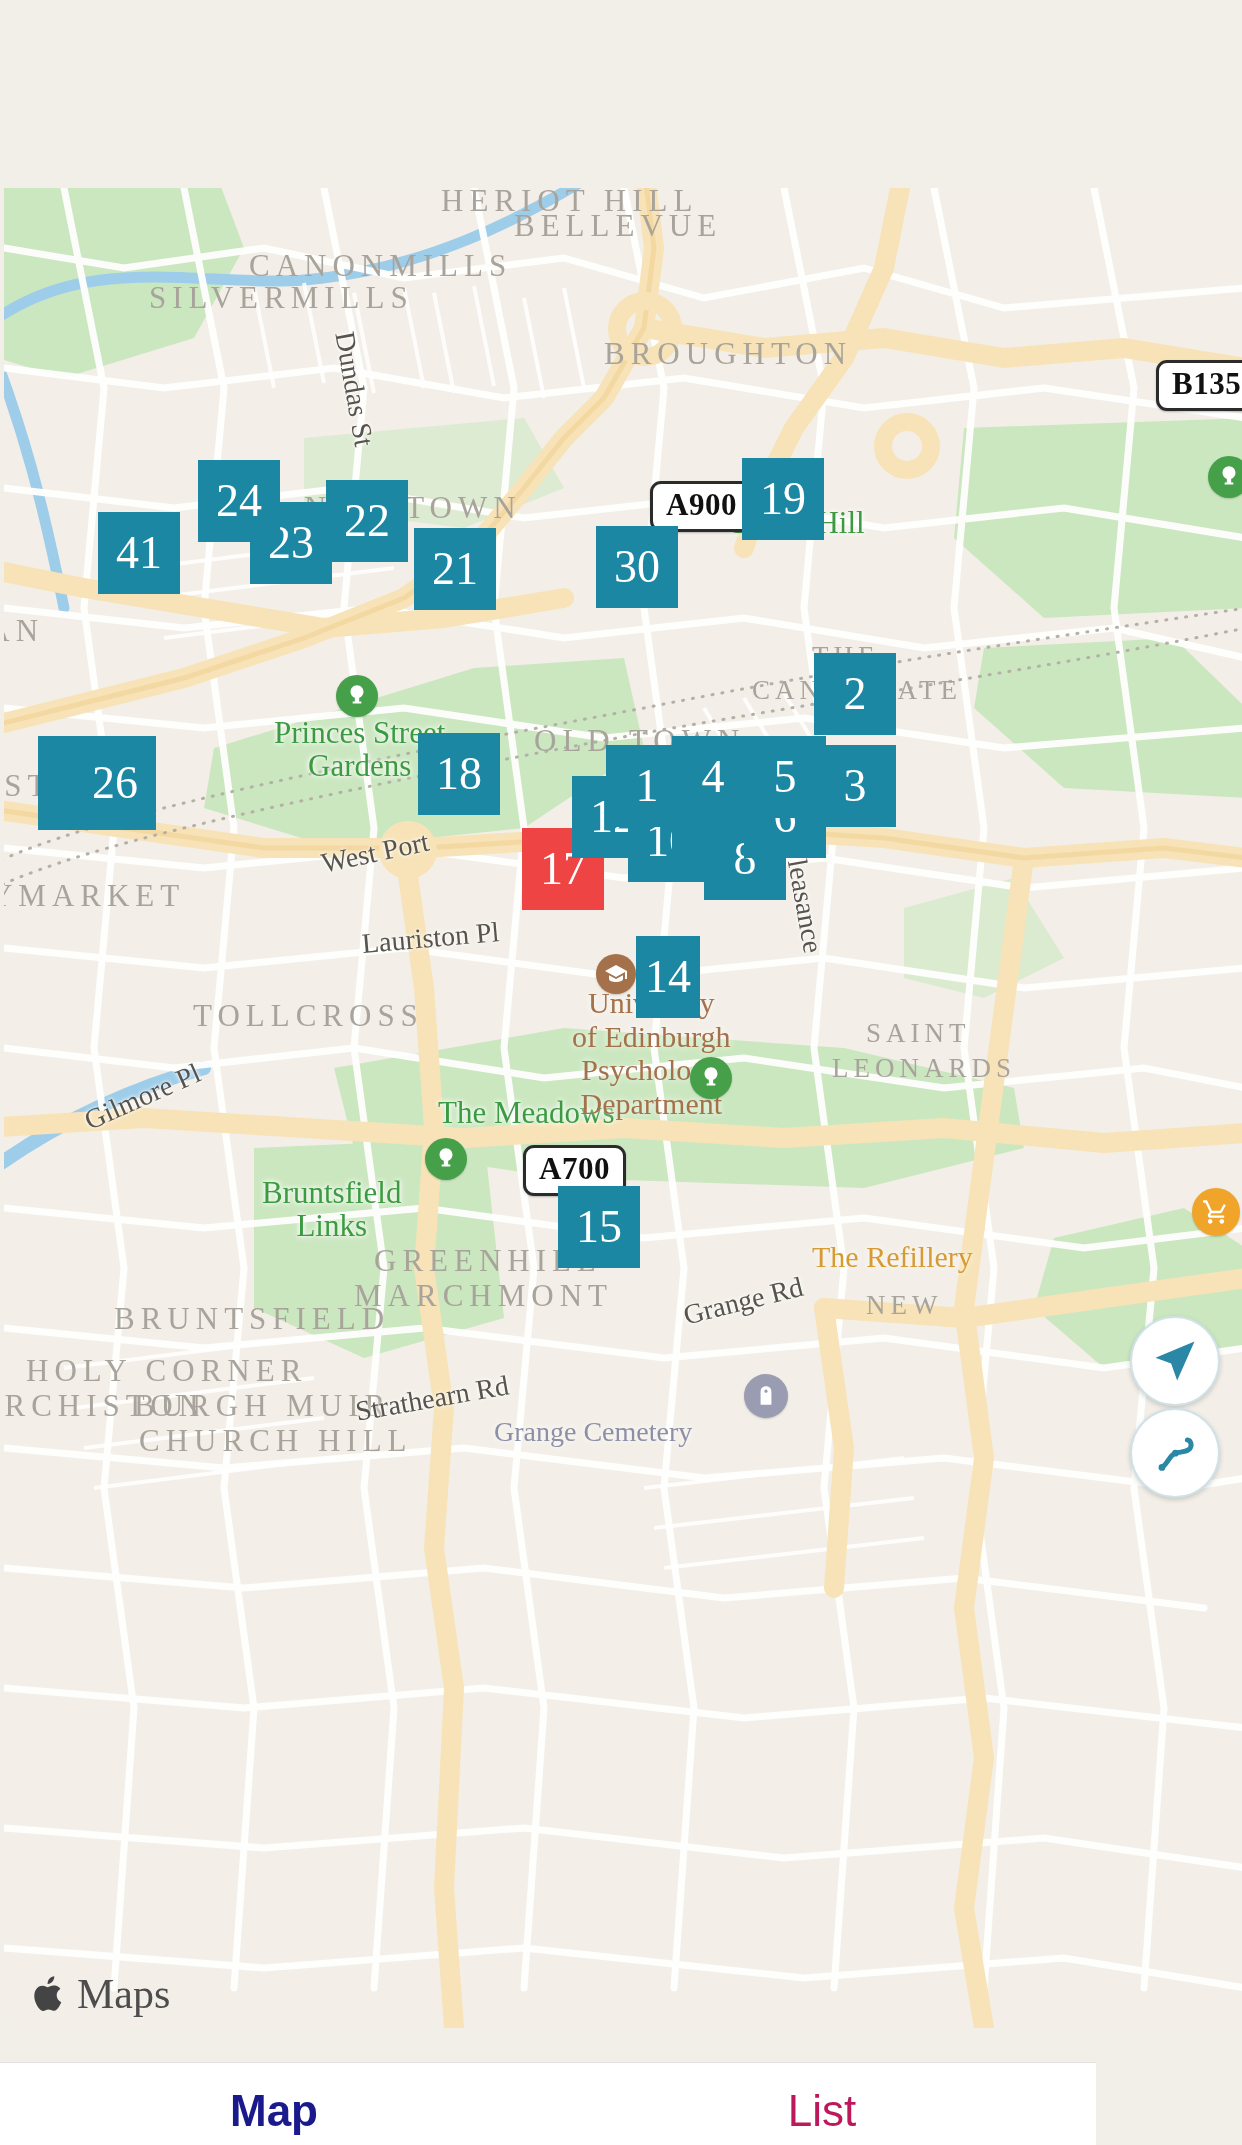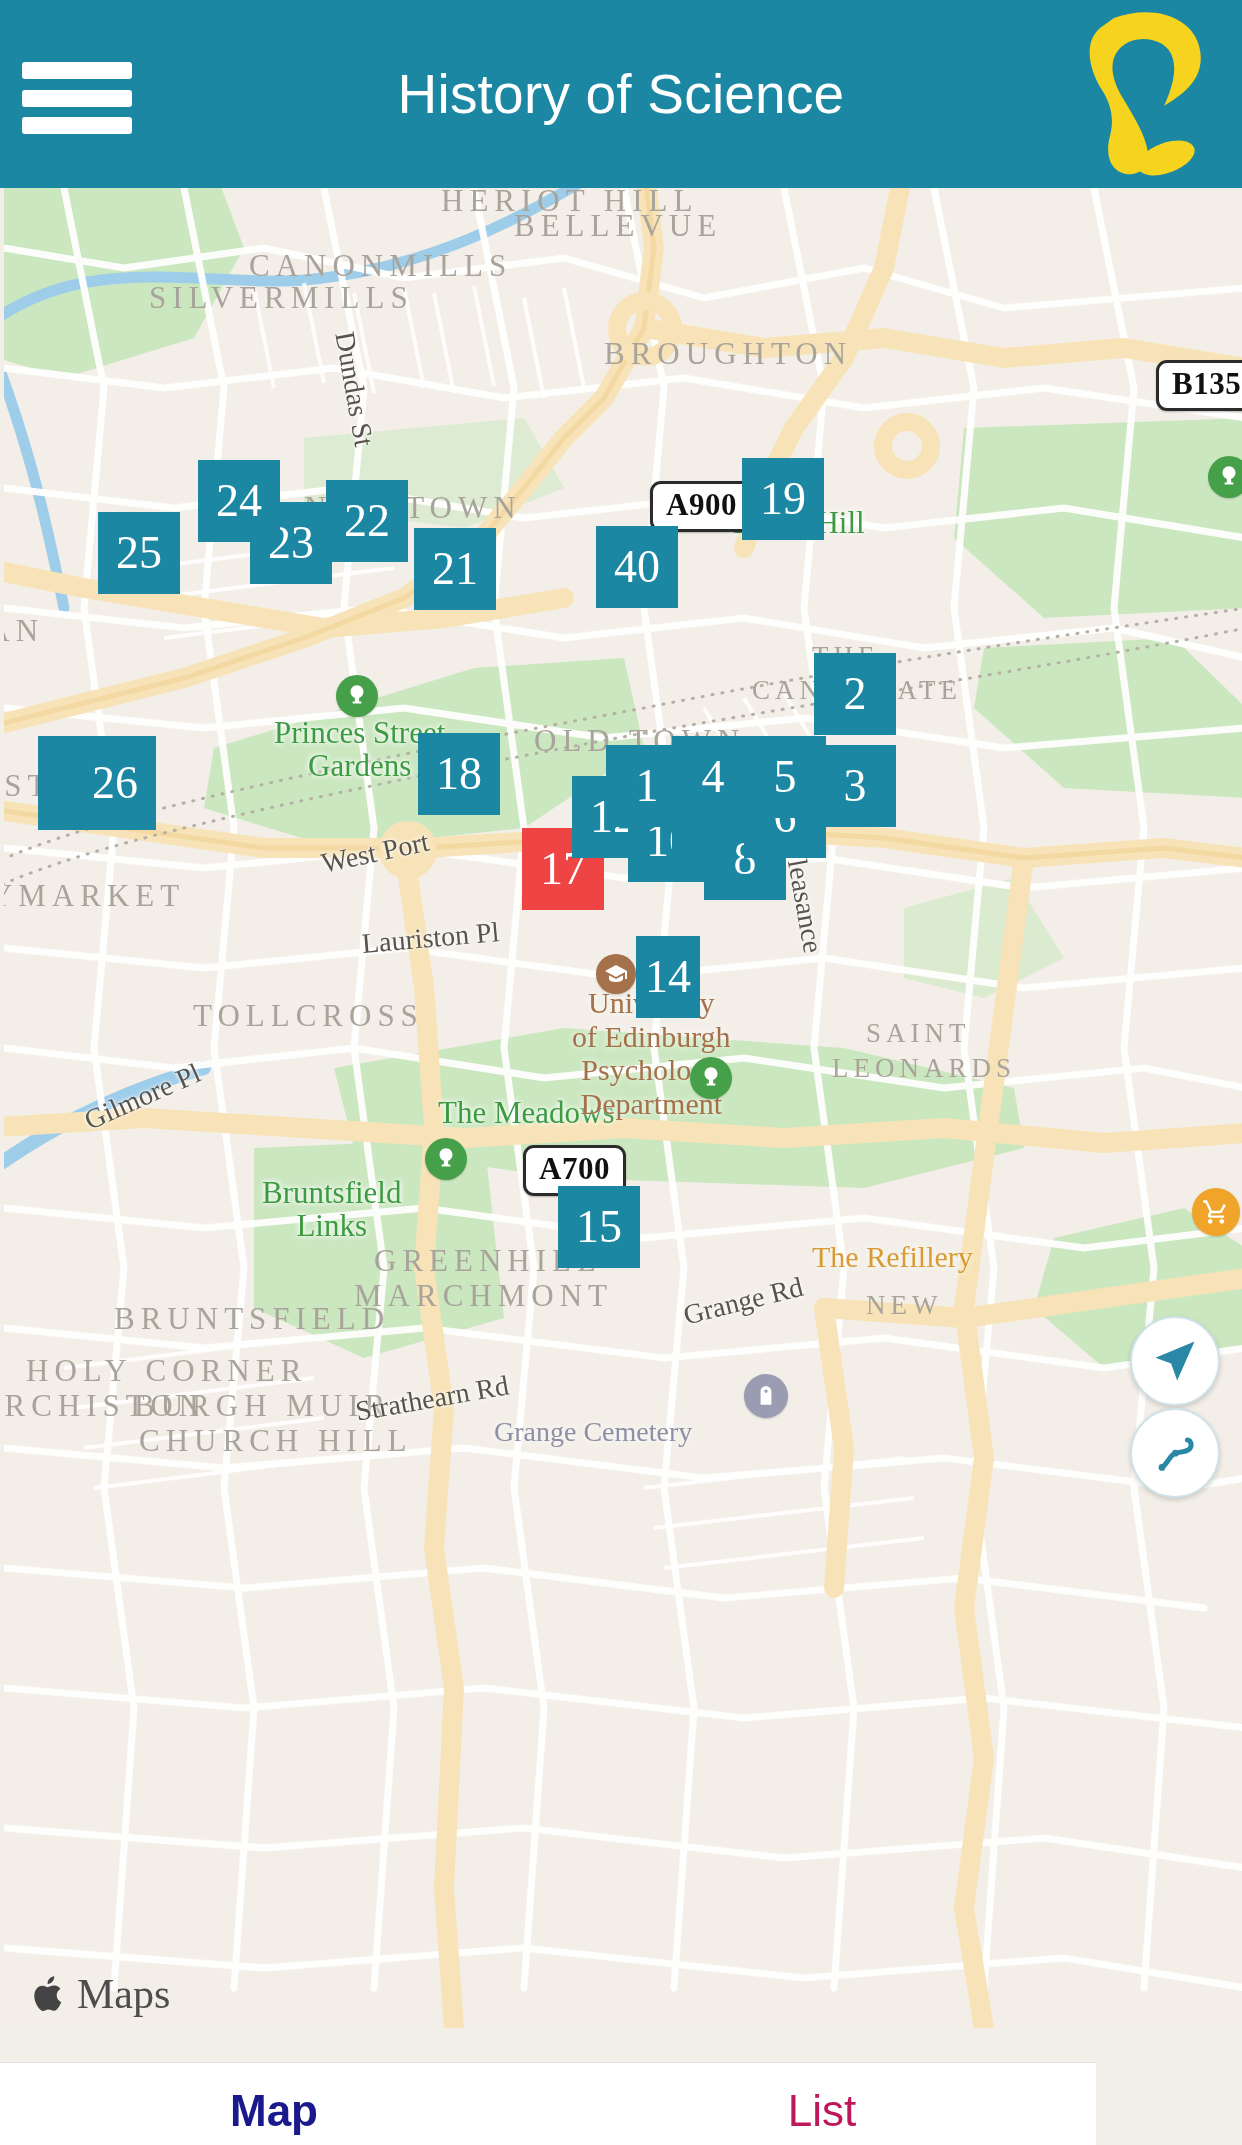--- a/index.html
+++ b/index.html
@@ -127,36 +127,20 @@
   }
   #home-indicator{
     position:absolute;left:300px;bottom:0;width:942px;height:13px;background:#d9d9d9;
   }
 </style>
 </head>
 <body>
 
 <div id="app">
 
-  <div id="header">
-    <div id="hamburger">
-      <span></span>
-      <span></span>
-      <span></span>
-    </div>
-    <div id="header-title">History of Science</div>
-    <svg id="brand-logo" viewBox="0 0 170 172">
-      <path d="M62 12 C100 -2 142 10 148 44 C154 76 124 92 112 100
-               C128 66 126 40 100 34 C80 30 66 40 62 52
-               C58 64 62 78 72 94 C84 114 96 134 96 150
-               C96 166 80 172 68 166 C56 160 54 144 58 130
-               C62 114 60 100 50 84 C36 62 32 36 48 22 Z" fill="#f5d31e"></path>
-      <ellipse cx="114" cy="152" rx="30" ry="15" transform="rotate(-20 114 152)" fill="#f5d31e"></ellipse>
-    </svg>
-  </div>
 
   <div id="map">
 
     <svg id="map-svg" viewBox="0 0 1242 1840" preserveAspectRatio="none">
       <rect x="0" y="0" width="1242" height="1840" fill="#f3efe8"></rect>
 
       <g fill="#cbe7c0">
         <path d="M-40 -20 L210 -20 L240 60 L190 150 L60 190 L-40 160 Z"></path>
         <path d="M300 250 L520 230 L560 300 L460 340 L300 320 Z" opacity=".55"></path>
         <path d="M210 560 L470 480 L620 470 L640 560 L520 640 L330 660 L200 620 Z"></path>
@@ -373,36 +357,36 @@
         <div class="marker" style="left: 518px; top: 640px; width: 82px; height: 82px; z-index: 17; background: #ef4444;">
           <span>17</span>
         </div>
         <div class="marker" style="left: 414px; top: 545px; width: 82px; height: 82px; z-index: 22; background: rgb(27, 135, 163);">
           <span>18</span>
         </div>
         <div class="marker" style="left: 738px; top: 270px; width: 82px; height: 82px; z-index: 22; background: rgb(27, 135, 163);">
           <span>19</span>
         </div>
         <div class="marker" style="left: 592px; top: 338px; width: 82px; height: 82px; z-index: 23; background: rgb(27, 135, 163);">
-          <span>40</span>
+          <span>30</span>
         </div>
         <div class="marker" style="left: 410px; top: 340px; width: 82px; height: 82px; z-index: 22; background: rgb(27, 135, 163);">
           <span>21</span>
         </div>
         <div class="marker" style="left: 322px; top: 292px; width: 82px; height: 82px; z-index: 22; background: rgb(27, 135, 163);">
           <span>22</span>
         </div>
         <div class="marker" style="left: 246px; top: 314px; width: 82px; height: 82px; z-index: 21; background: rgb(27, 135, 163);">
           <span>23</span>
         </div>
         <div class="marker" style="left: 194px; top: 272px; width: 82px; height: 82px; z-index: 23; background: rgb(27, 135, 163);">
           <span>24</span>
         </div>
         <div class="marker" style="left: 94px; top: 324px; width: 82px; height: 82px; z-index: 22; background: rgb(27, 135, 163);">
-          <span>25</span>
+          <span>41</span>
         </div>
         <div class="marker" style="left: 34px; top: 548px; width: 82px; height: 94px; z-index: 22; background: rgb(27, 135, 163); padding-left: 36px;">
           <span>26</span>
         </div>
       </div>
 
     <div class="map-btn" style="right:26px;top:1128px;">
       <svg viewBox="0 0 24 24" width="52" height="52" fill="#2a88a6">
         <path d="M21 3 3 10.5l7.2 2.6L13 21z"></path>
       </svg>

